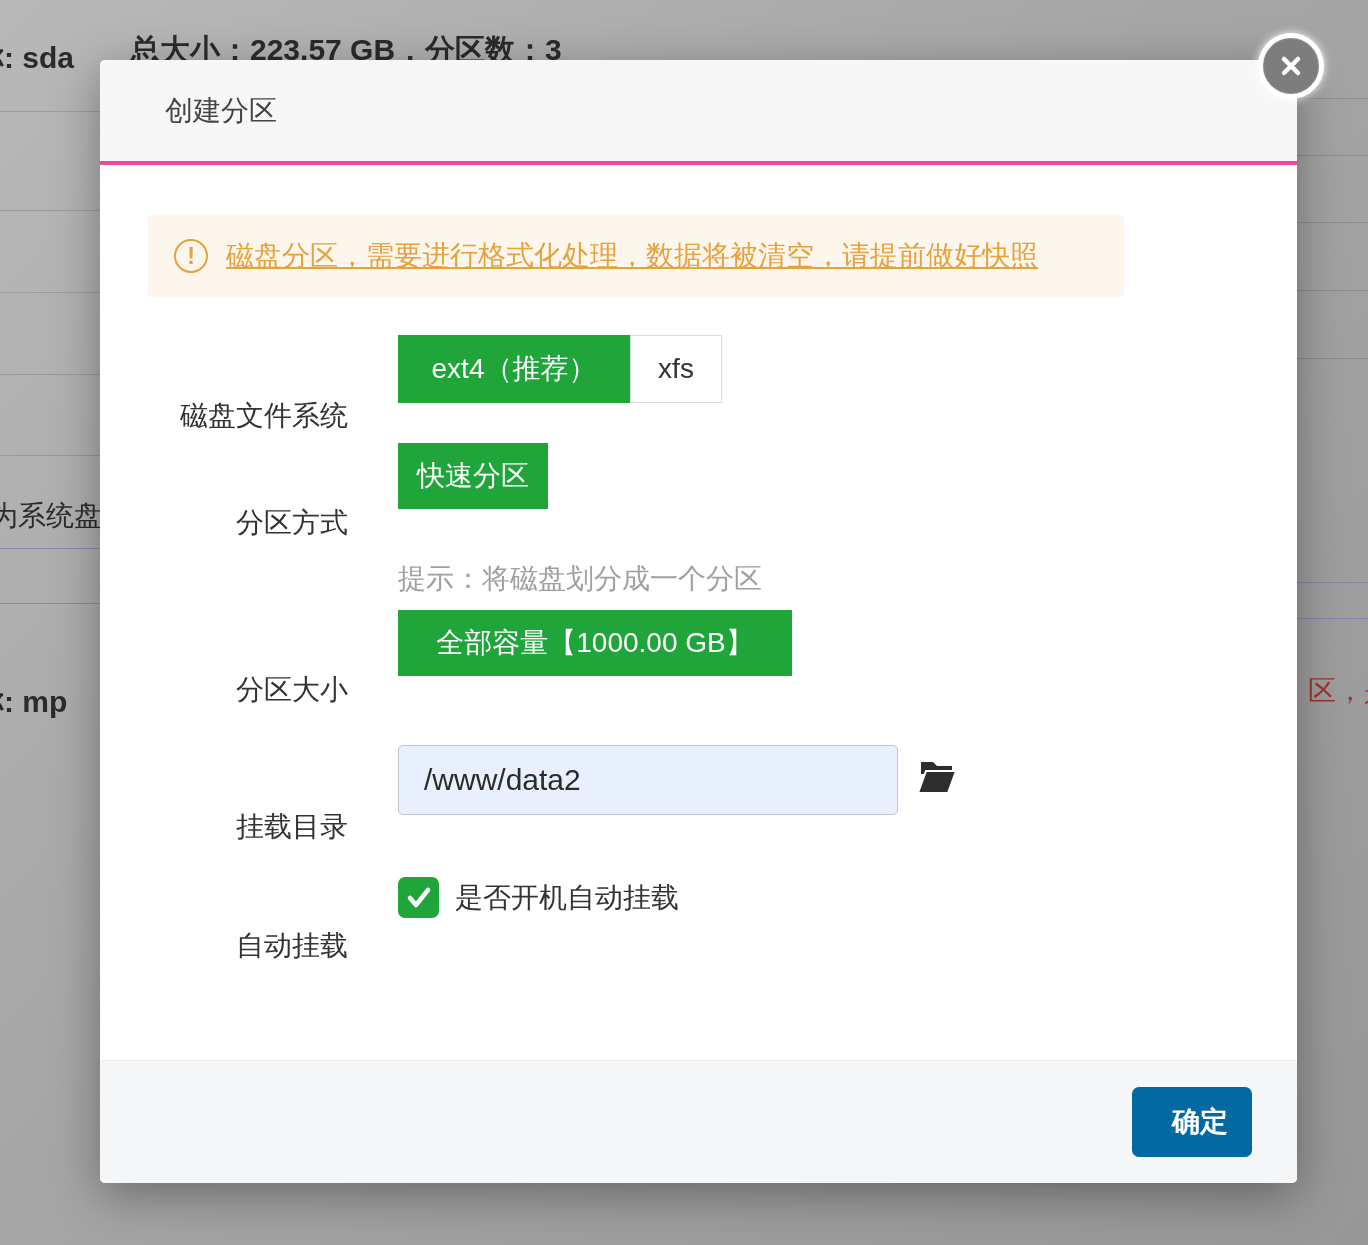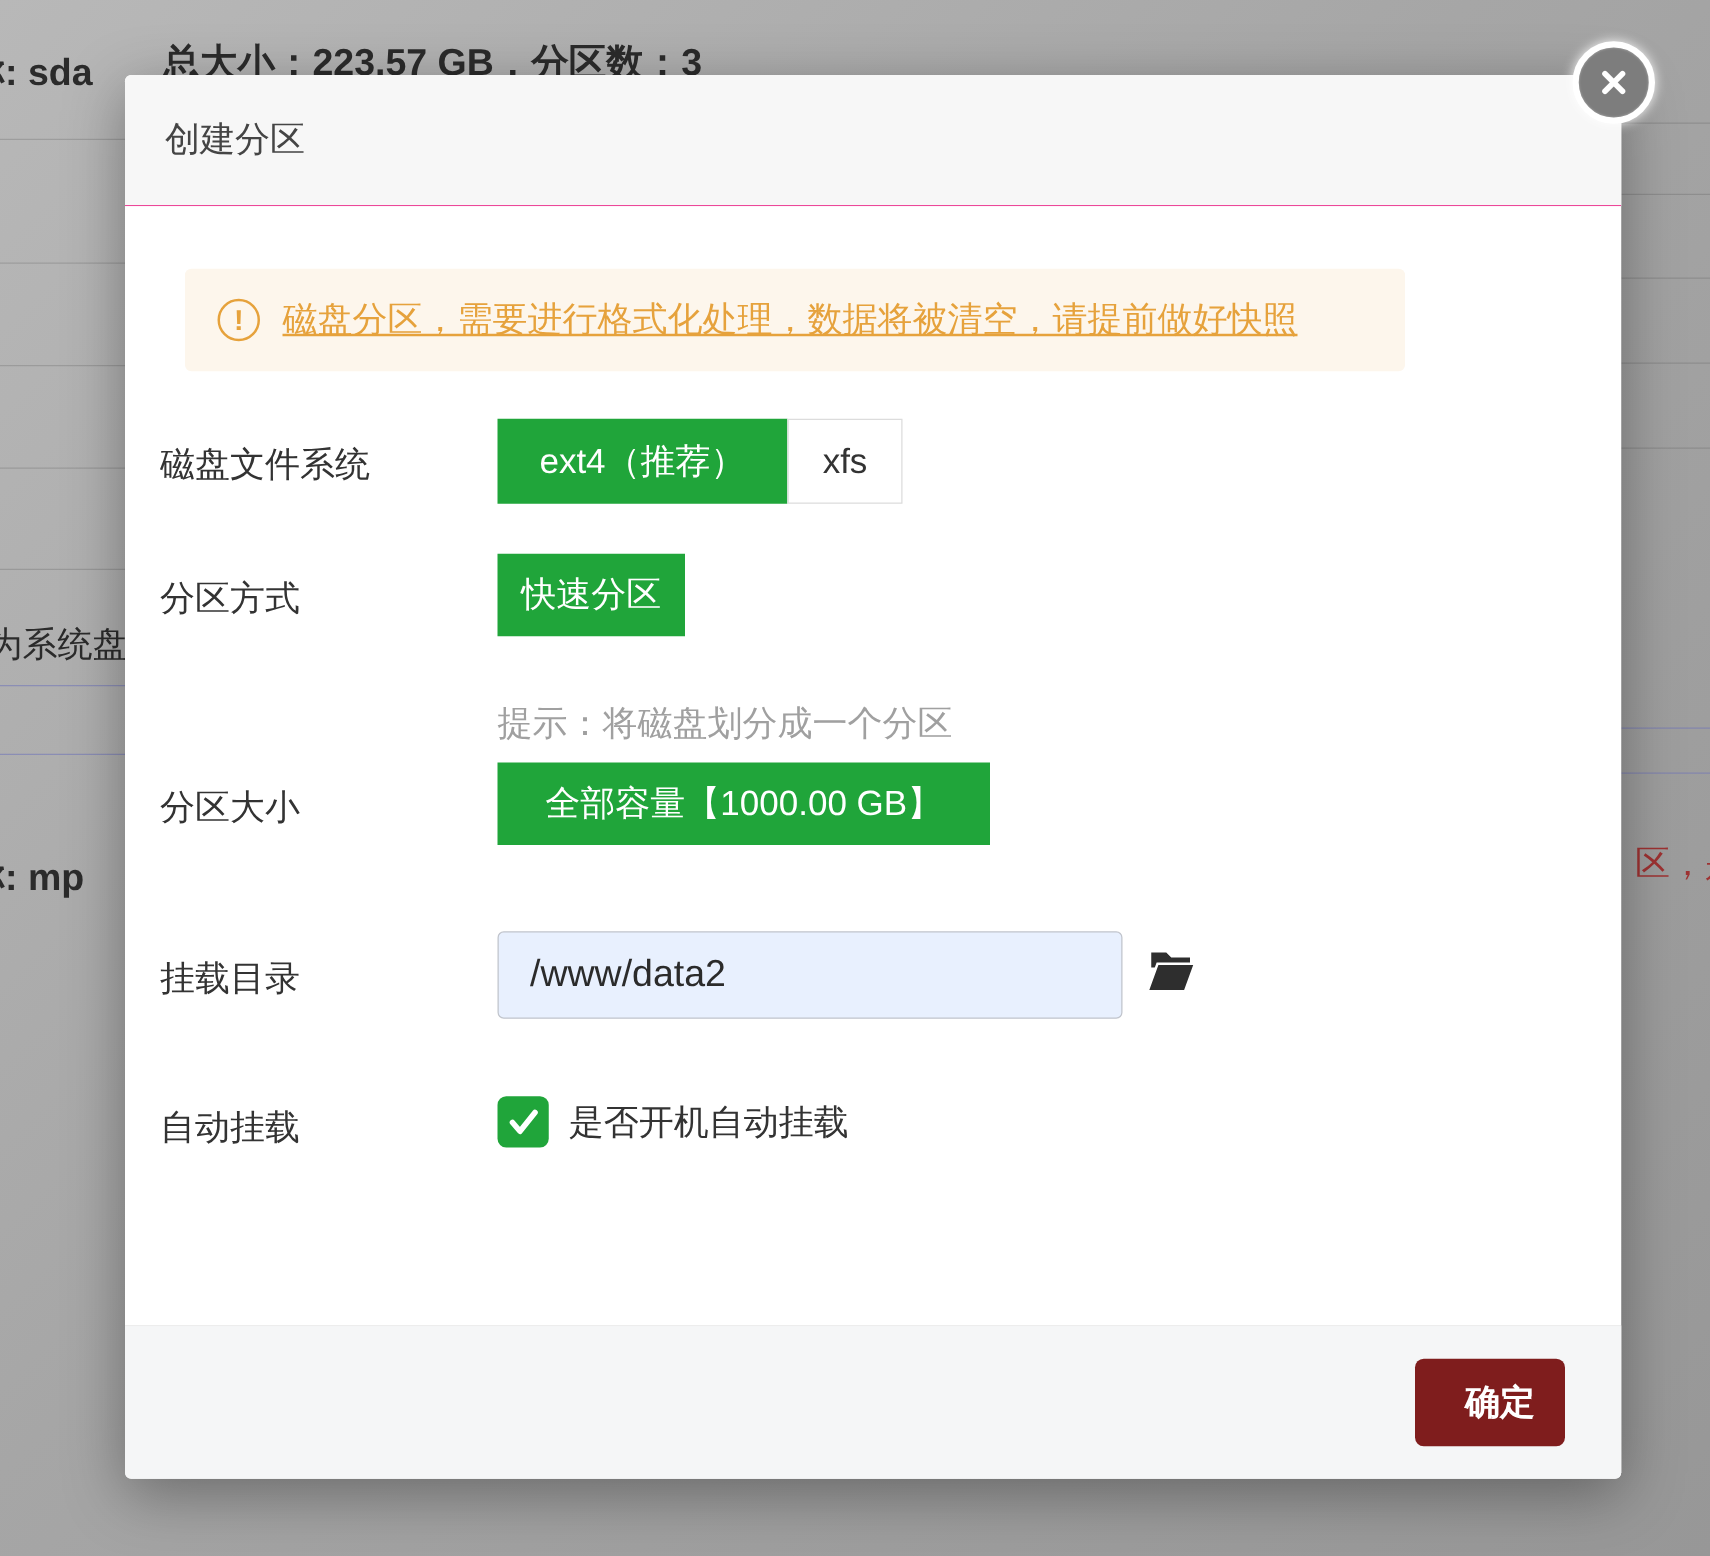--- a/index.html
+++ b/index.html
@@ -17,23 +17,23 @@
   .bd-red { position: absolute; color: #9e3232; white-space: nowrap; z-index: 1; margin-left: 24px; }
 
   
   .modal {
     position: absolute; left: 100px; top: 60px; width: 1197px; height: 1123px;
     background: #fff; border-radius: 5px; z-index: 10;
     box-shadow: 0 12px 48px rgba(0,0,0,0.35);
   }
   .modal-header {
     position: absolute; left: 0; top: 0; width: 100%; height: 105px;
-    background: #f7f7f7; border-bottom: 1px solid #ec4899;
+    background: #f7f7f7; border-bottom: 4px solid #ec4899;
     border-radius: 5px 5px 0 0;
-    display: flex; align-items: center; padding-left: 32px;
+    display: flex; align-items: center; padding-left: 65px;
   }
   .modal-title { font-size: 28px; color: #454545; }
 
   .close-btn {
     position: absolute; left: 1258px; top: 33px; width: 66px; height: 66px;
     border-radius: 50%; background: #7d7d7d; border: 5px solid #ffffff;
     box-shadow: 0 0 9px rgba(255,255,255,0.95), inset 0 0 2px rgba(255,255,255,0.4);
     z-index: 20; display: flex; align-items: center; justify-content: center;
     cursor: pointer;
   }
@@ -48,22 +48,22 @@
   .warn-circle {
     width: 34px; height: 34px; border: 2px solid #e6a23c; border-radius: 50%;
     color: #e6a23c; font-size: 23px; line-height: 30px; text-align: center;
     flex: 0 0 34px; font-weight: bold;
   }
   .banner-text { color: #e6a23c; font-size: 28px; text-decoration: underline; }
 
   
   .row { position: absolute; left: 0; width: 100%; }
   .row-label {
-    position: absolute; left: 28px; width: 220px; 
-    font-size: 28px; color: #333;
+    position: absolute; left: 28px; width: 220px; text-align: right;
+    font-size: 28px; color: #333; margin-top: 44px;
   }
   .row-ctrl { position: absolute; left: 298px; top: 0; display: flex; }
 
   .seg-btn {
     height: 68px; display: flex; align-items: center; justify-content: center;
     font-size: 28px; cursor: pointer;
   }
   .seg-on  { background: #20a53a; color: #fff; width: 232px; }
   .seg-off { background: #fff; color: #333; width: 92px; border: 1px solid #dcdcdc; }
 
@@ -97,21 +97,21 @@
     border-radius: 0 0 5px 5px;
     display: flex; align-items: center; justify-content: flex-end;
     gap: 22px; padding-right: 45px;
   }
   .btn {
     width: 120px; height: 70px; border: none; border-radius: 7px;
     font-size: 28px; font-weight: bold; color: #fff; cursor: pointer;
     font-family: "Liberation Sans", "DejaVu Sans", sans-serif;
   }
   .btn-cancel { background: #d2d2d2; }
-  .btn-ok { background: #7f1d1d; padding-left: 16px; }
+  .btn-ok { background: #0369a1; padding-left: 16px; }
 </style>
 </head>
 <body>
 
 <div class="bd-line" style="left:0; width:100px; top:111px;"></div>
 <div class="bd-line" style="left:0; width:100px; top:210px;"></div>
 <div class="bd-line" style="left:0; width:100px; top:292px;"></div>
 <div class="bd-line" style="left:0; width:100px; top:374px;"></div>
 <div class="bd-line" style="left:0; width:100px; top:455px;"></div>
 <div class="bd-line blue" style="left:0; width:100px; top:548px;"></div>

